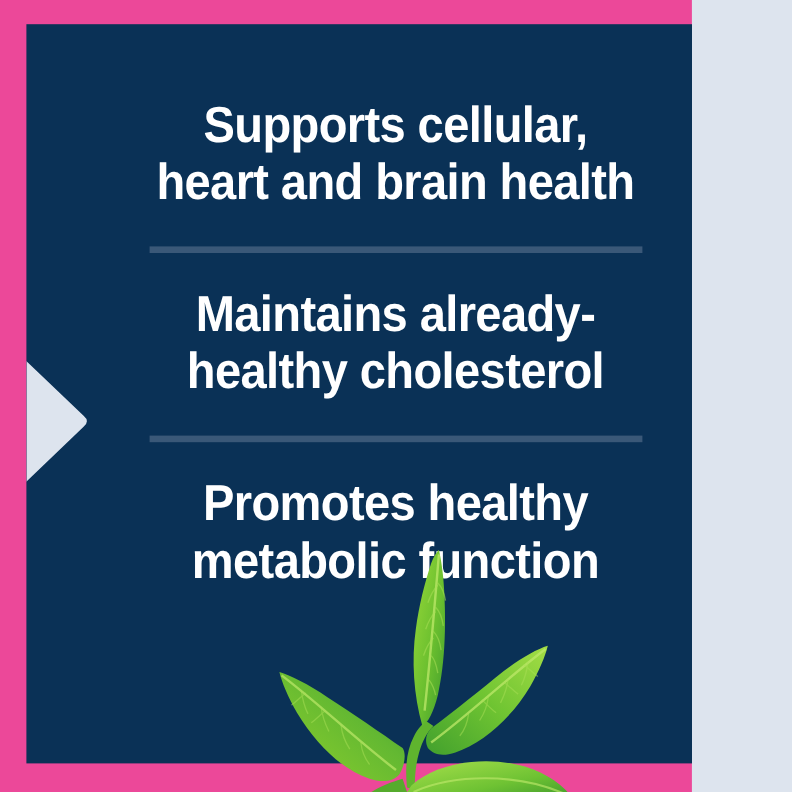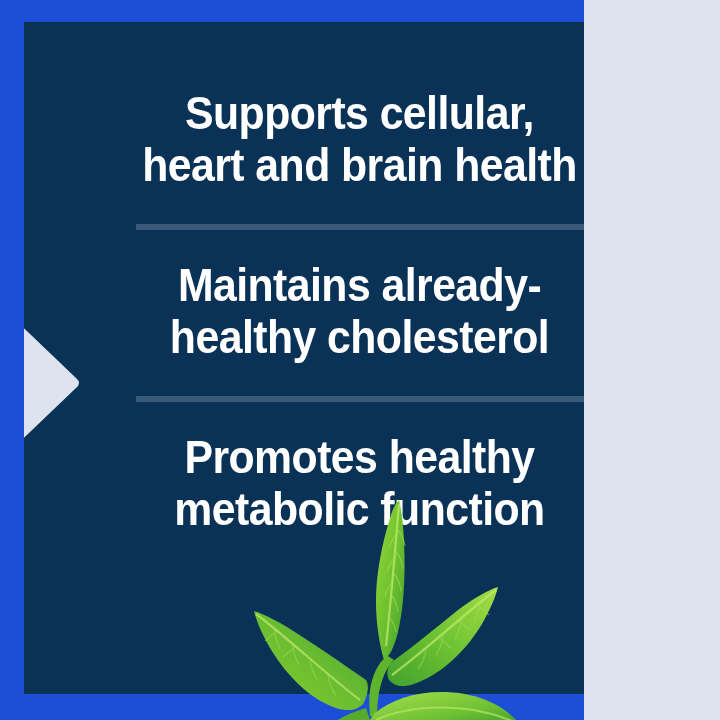--- a/index.html
+++ b/index.html
@@ -9,23 +9,23 @@
   }
   body {
     width: 720px;
     height: 720px;
     overflow: hidden;
     font-family: "Liberation Sans", sans-serif;
     background: #dde4ee;
   }
   .stage {
     position: relative;
-    width: 584px;
+    width: 629px;
     height: 720px;
-    background: #1d4ed8;
+    background: #ec4899;
     overflow: hidden;
   }
   
   .panel {
     position: absolute;
     left: 24px;
     top: 22px;
     width: 671px;
     height: 672px;
     background: #0a3156;

